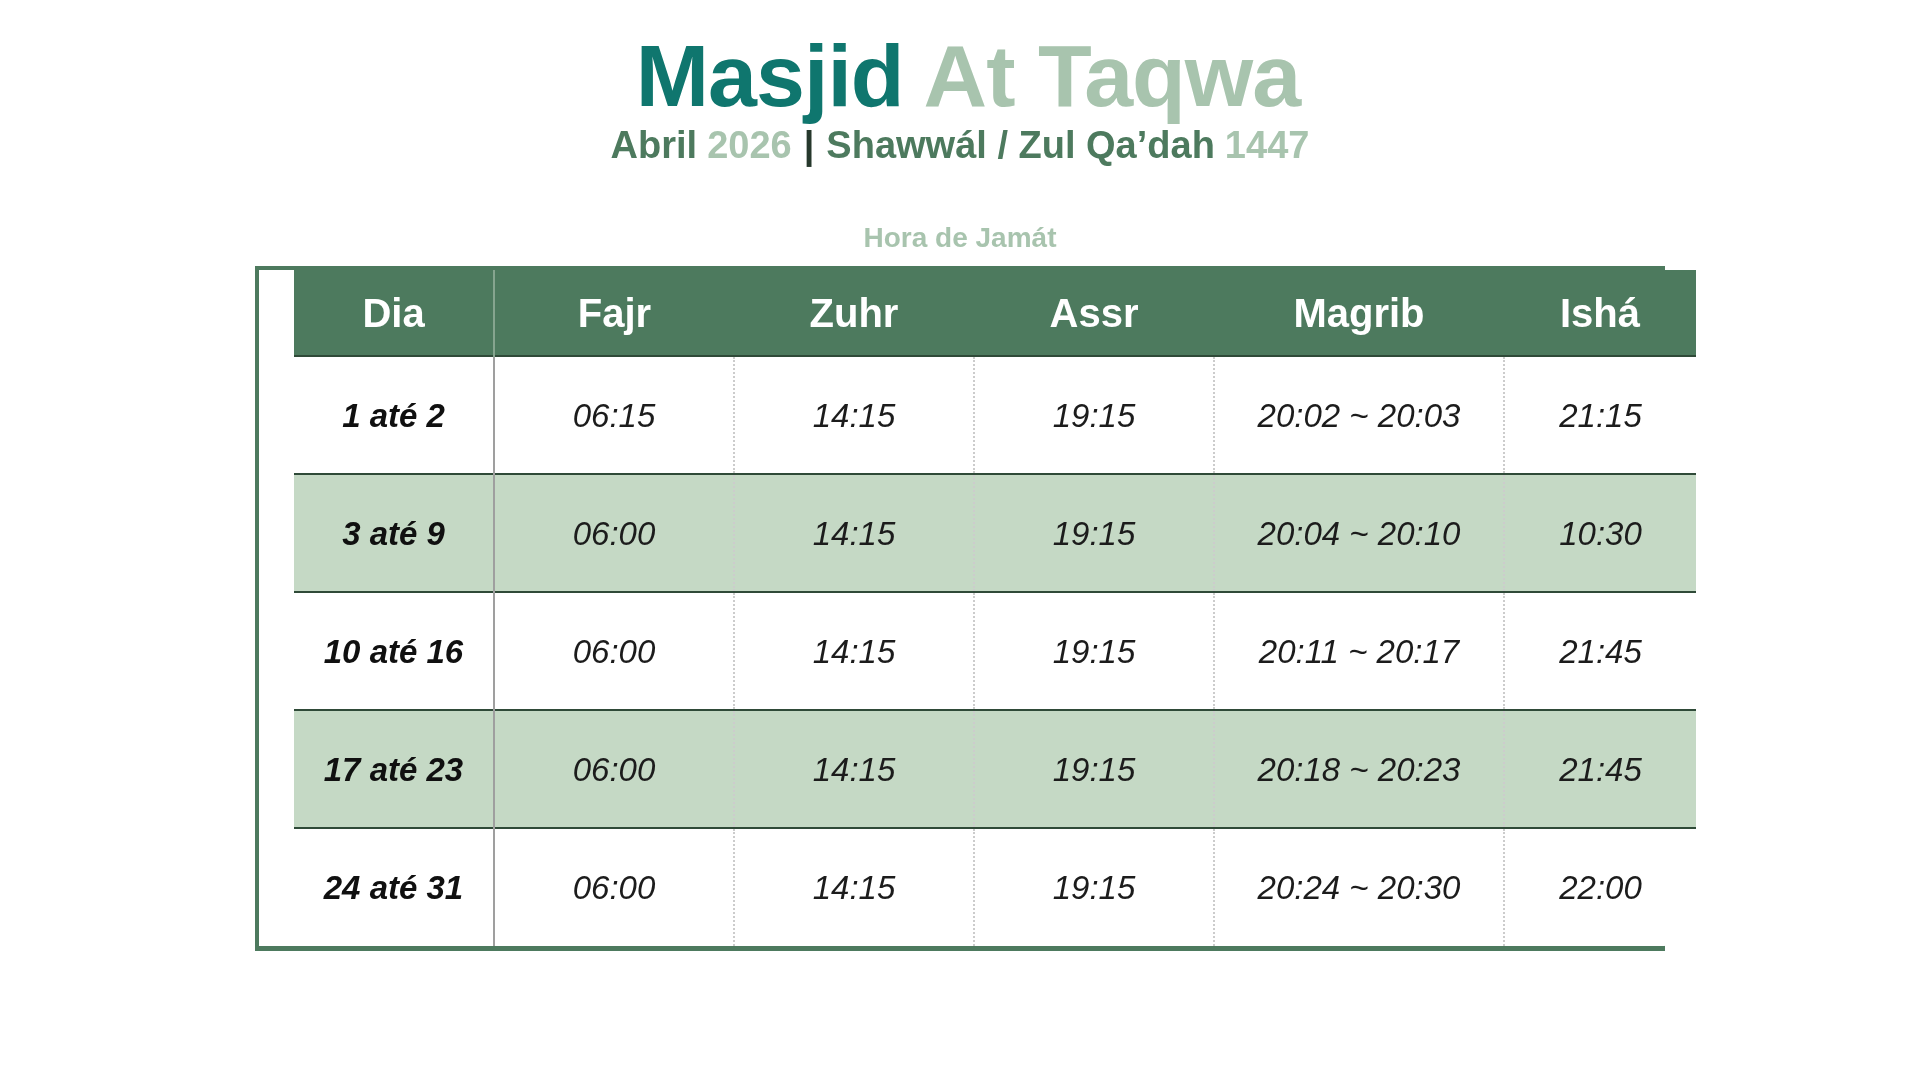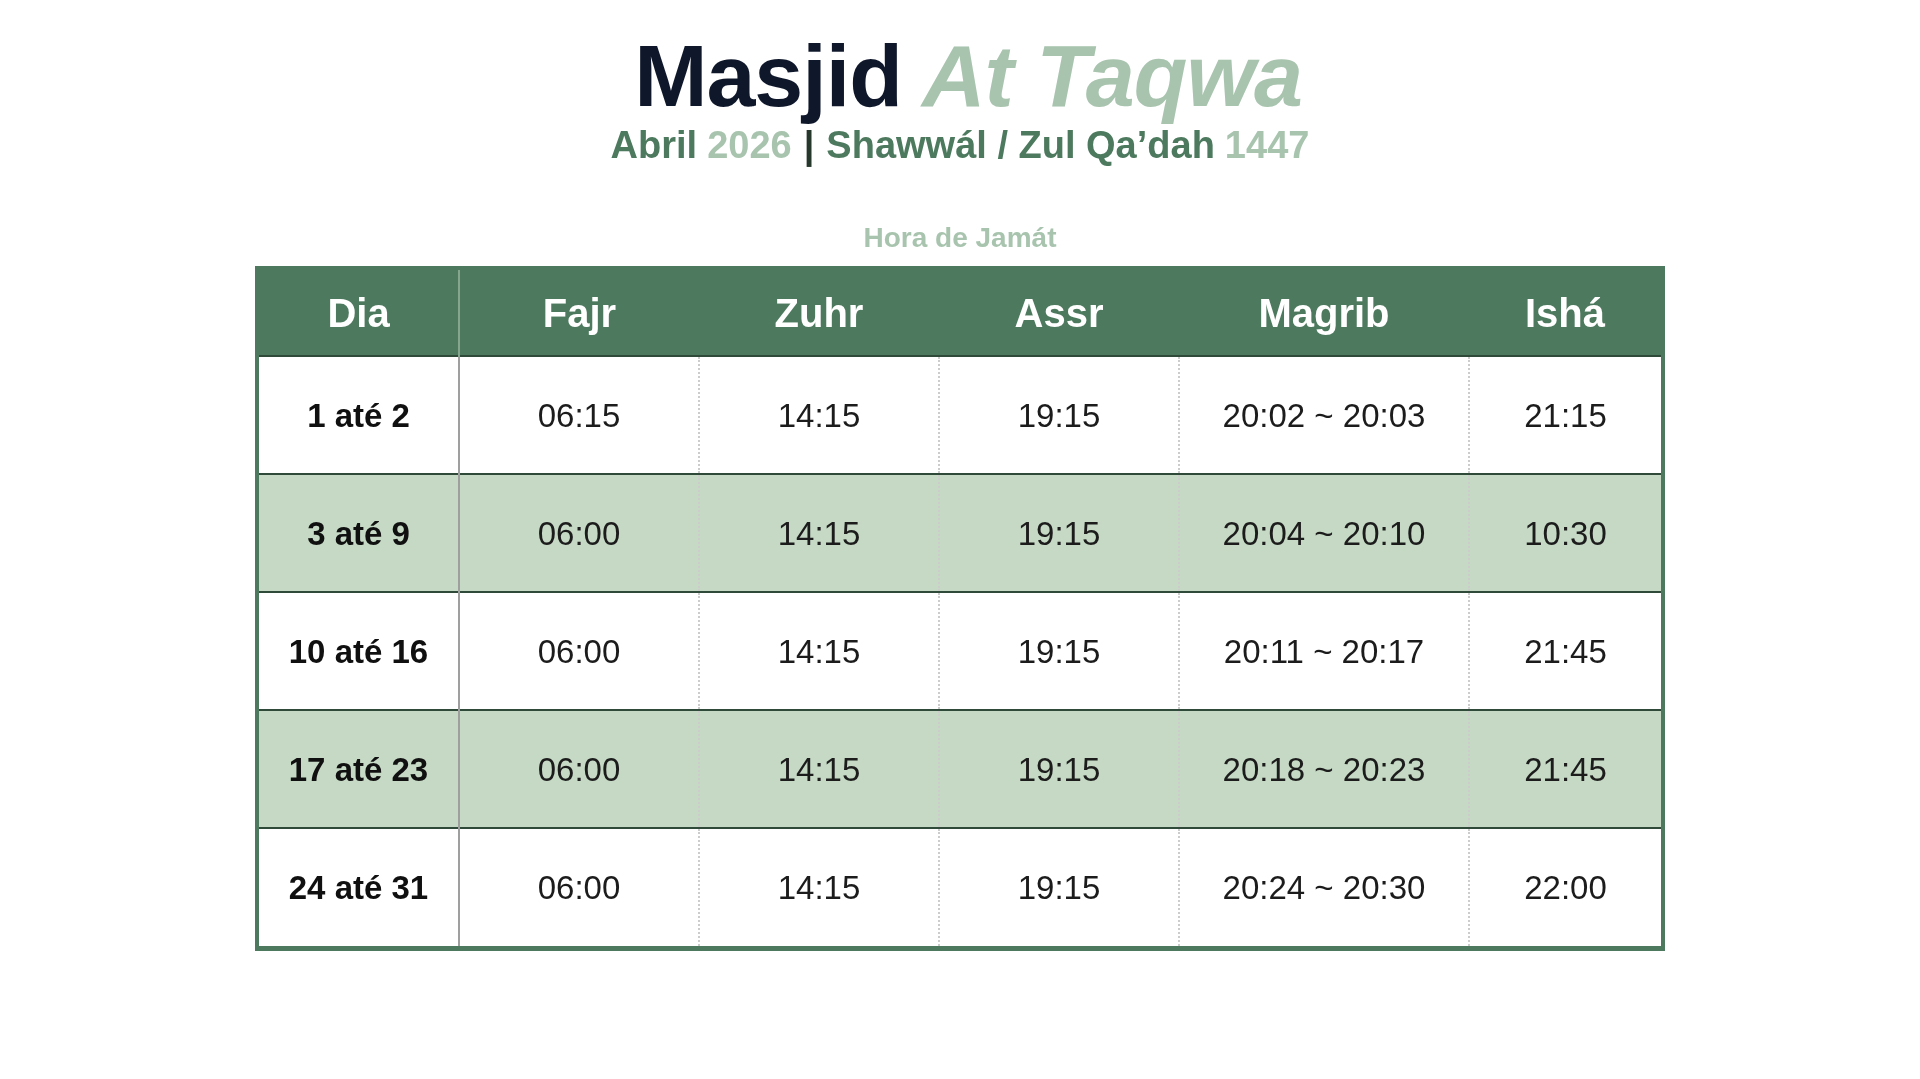--- a/index.html
+++ b/index.html
@@ -25,22 +25,22 @@
 
   
   .title {
     margin-top: 28px;
     font-size: 88px;
     font-weight: 700;
     letter-spacing: -1px;
     line-height: 1.08;
     white-space: nowrap;
   }
-  .title .t-primary { color: #0f172a; margin-left: 16px; }
-  .title .t-secondary { color: #a8c4ae; margin-left: 20px; font-style: italic; }
+  .title .t-primary { color: #0f766e; margin-left: 16px; }
+  .title .t-secondary { color: #a8c4ae; margin-left: 20px; }
 
   
   .subtitle {
     font-size: 38px;
     font-weight: 700;
     line-height: 1.2;
     white-space: nowrap;
   }
   .subtitle .s-strong { color: #4d7a5e; }
   .subtitle .s-light  { color: #a8c4ae; }
@@ -56,20 +56,21 @@
     line-height: 1.2;
   }
 
   
   .table-wrap {
     margin-top: 12px;
     width: 1410px;
     border: 4px solid #4d7a5e;
     border-bottom: 5px solid #4d7a5e;
     background: #ffffff;
+    padding-left: 35px;
   }
 
   table.schedule {
     width: 100%;
     border-collapse: collapse;
     table-layout: fixed;
   }
 
   table.schedule col.c-dia    { width: 200px; }
   table.schedule col.c-fajr   { width: 240px; }
@@ -91,20 +92,21 @@
   thead th.th-dia { border-right: 2px solid #86a58f; }
 
   tbody td {
     height: 118px;
     text-align: center;
     vertical-align: middle;
     font-size: 33px;
     color: #1c1c1c;
     font-weight: 400;
     line-height: 1;
+    font-style: italic;
   }
   tbody td.cell-dia {
     font-size: 33px;
     font-weight: 700;
     color: #101010;
     border-right: 2px solid #9f9f9f;
   }
   tbody td.cell-time {
     border-right: 2px dotted #cccccc;
   }

